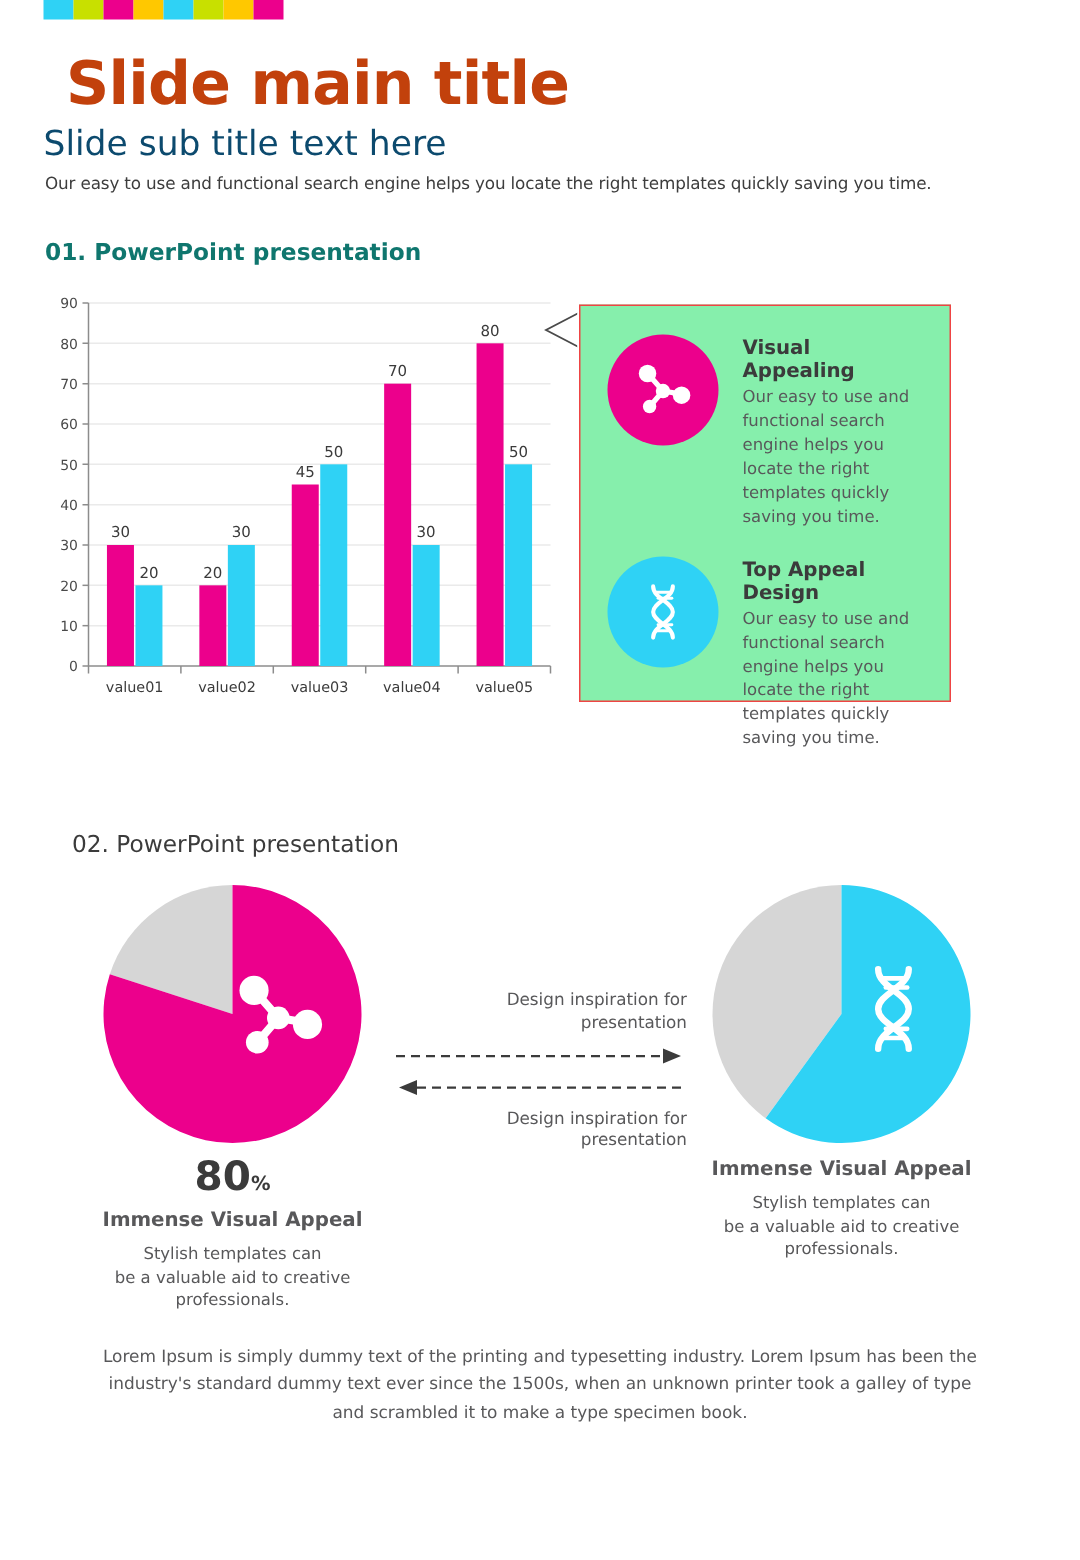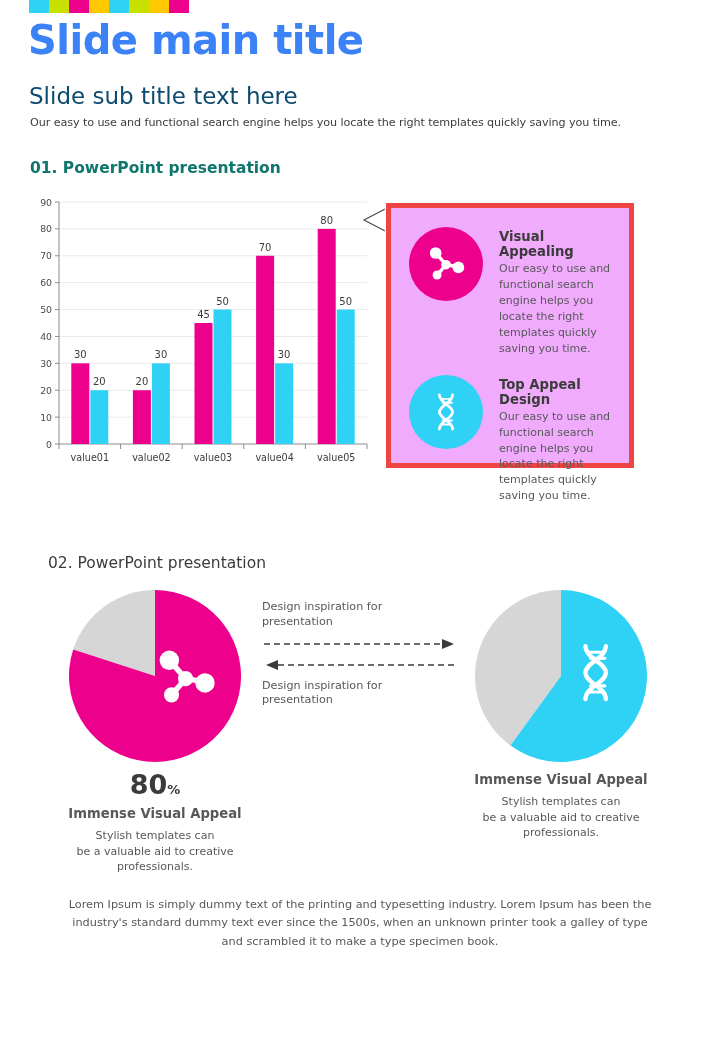--- a/index.html
+++ b/index.html
@@ -28,23 +28,23 @@
   .color-strip span { flex: 1 1 0; height: 100%; display: block; }
 
   
   .main-title {
     position: absolute;
     left: 28px;
     top: 19px;
     font-size: 40px;
     font-weight: bold;
     letter-spacing: -0.5px;
-    color: #3b82f6;
+    color: #c2410c;
     line-height: 1.05;
-    margin: 0;
+    margin: 16px;
   }
   .sub-title {
     position: absolute;
     left: 29px;
     top: 83px;
     font-size: 23px;
     font-weight: normal;
     color: #0c4a6e;
     margin: 0;
   }
@@ -87,23 +87,23 @@
     height: 290px;
   }
 
   
   .callout {
     position: absolute;
     left: 386px;
     top: 203px;
     width: 248px;
     height: 265px;
-    border: 5px solid #ef4444;
+    border: 1px solid #ef4444;
     box-sizing: border-box;
-    background: #f0abfc;
+    background: #86efac;
   }
   .callout-tail {
     position: absolute;
     left: 362px;
     top: 206px;
     width: 26px;
     height: 36px;
     pointer-events: none;
   }
   .feature-row {
@@ -171,23 +171,23 @@
     font-size: 11px;
     line-height: 1.42;
     color: #58585a;
     margin: 7px 0 0 0;
   }
 
   
   .arrows-block {
     position: absolute;
     left: 262px;
-    top: 600px;
+    top: 660px;
     width: 196px;
-    text-align: left;
+    text-align: right;
   }
   .arrow-label {
     font-size: 11.2px;
     color: #58585a;
     line-height: 1.32;
     margin: 0;
   }
   .arrow-svg { display: block; margin: 7px 0; }
 
   

